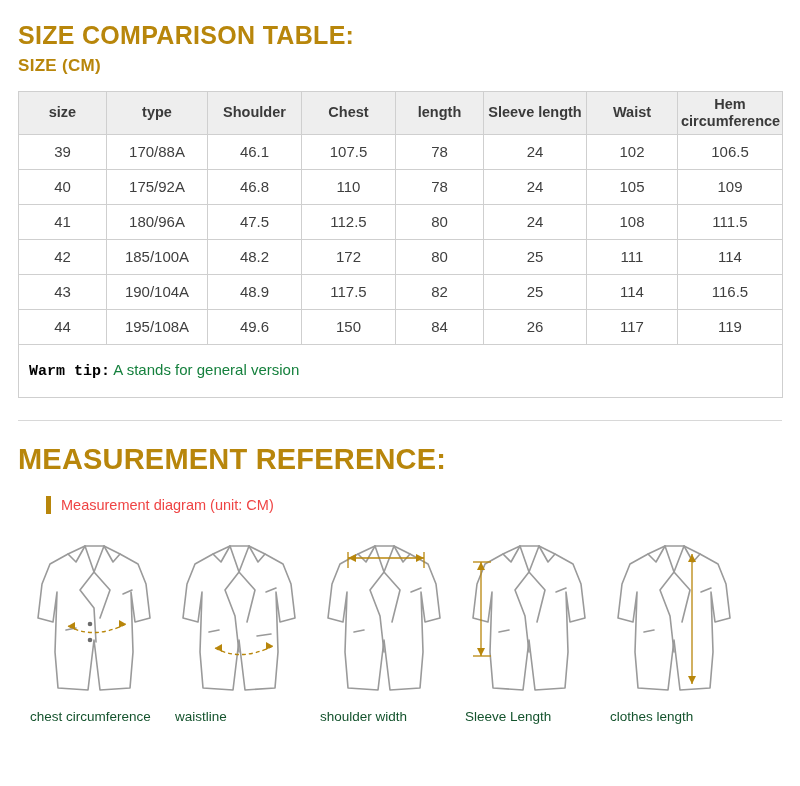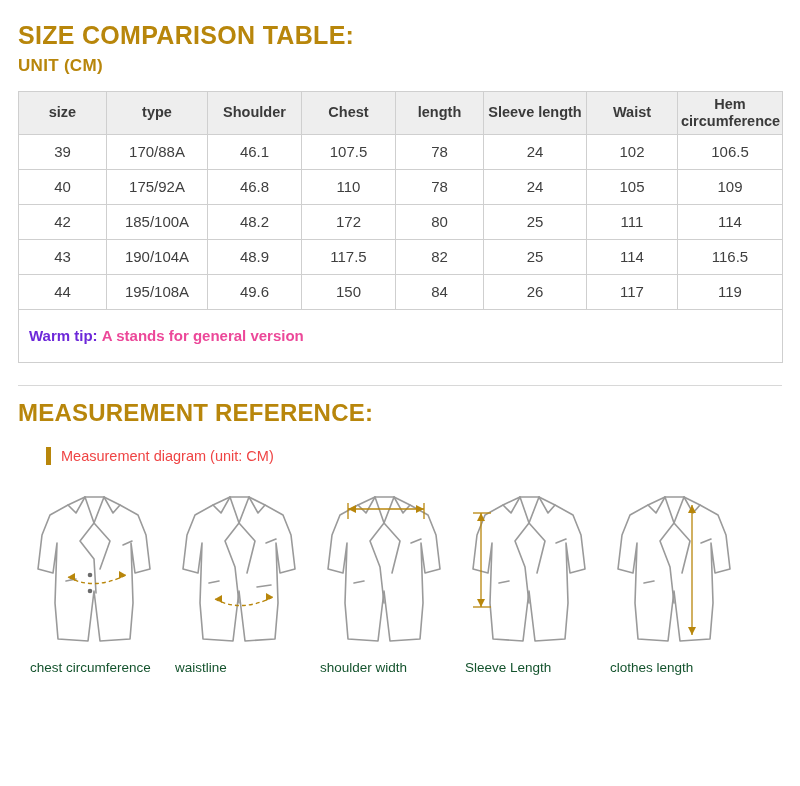--- a/index.html
+++ b/index.html
@@ -72,26 +72,27 @@
     height: 34px;
   }
   .tip-row td {
     text-align: left !important;
     padding: 9px 10px !important;
     height: 38px;
     font-size: 13.5px;
     background: #ffffff;
   }
   .tip-label {
-    color: #6d28d9;
-    font-weight: bold;
+    color: #000000;
+    font-weight: bold;
+    font-family: Liberation Mono, monospace;
   }
   .tip-text {
-    color: #ec4899;
-    font-weight: bold;
+    color: #15803d;
+    font-weight: normal;
   }
 
   
   col.c1 { width: 88px; }
   col.c2 { width: 101px; }
   col.c3 { width: 94px; }
   col.c4 { width: 94px; }
   col.c5 { width: 88px; }
   col.c6 { width: 103px; }
   col.c7 { width: 91px; }
@@ -99,22 +100,22 @@
 
   
   .divider {
     margin-top: 22px;
     border-top: 1px solid #d8d8d8;
     width: 764px;
   }
 
   
   .meas-title {
-    margin-top: 13px;
-    font-size: 24px;
+    margin-top: 22px;
+    font-size: 29px;
     font-weight: bold;
     color: #b8860b;
     letter-spacing: 0.2px;
   }
   .meas-sub {
     margin-top: 20px;
     display: flex;
     align-items: center;
     padding-left: 28px;
   }
@@ -153,21 +154,21 @@
     padding-left: 2px;
   }
 </style>
 </head>
 <body>
 
 <div class="page">
 
   <div class="title-block">
     <div class="main-title">SIZE COMPARISON TABLE:</div>
-    <div class="sub-title">UNIT (CM)</div>
+    <div class="sub-title">SIZE (CM)</div>
   </div>
 
   <table class="size-table">
     <colgroup>
       <col class="c1">
         <col class="c2">
         <col class="c3">
         <col class="c4">
       <col class="c5">
         <col class="c6">
@@ -201,20 +202,30 @@
         <td>40</td>
         <td>175/92A</td>
         <td>46.8</td>
         <td>110</td>
         <td>78</td>
         <td>24</td>
         <td>105</td>
         <td>109</td>
       </tr>
       <tr>
+        <td>41</td>
+        <td>180/96A</td>
+        <td>47.5</td>
+        <td>112.5</td>
+        <td>80</td>
+        <td>24</td>
+        <td>108</td>
+        <td>111.5</td>
+      </tr>
+      <tr>
         <td>42</td>
         <td>185/100A</td>
         <td>48.2</td>
         <td>172</td>
         <td>80</td>
         <td>25</td>
         <td>111</td>
         <td>114</td>
       </tr>
       <tr>

